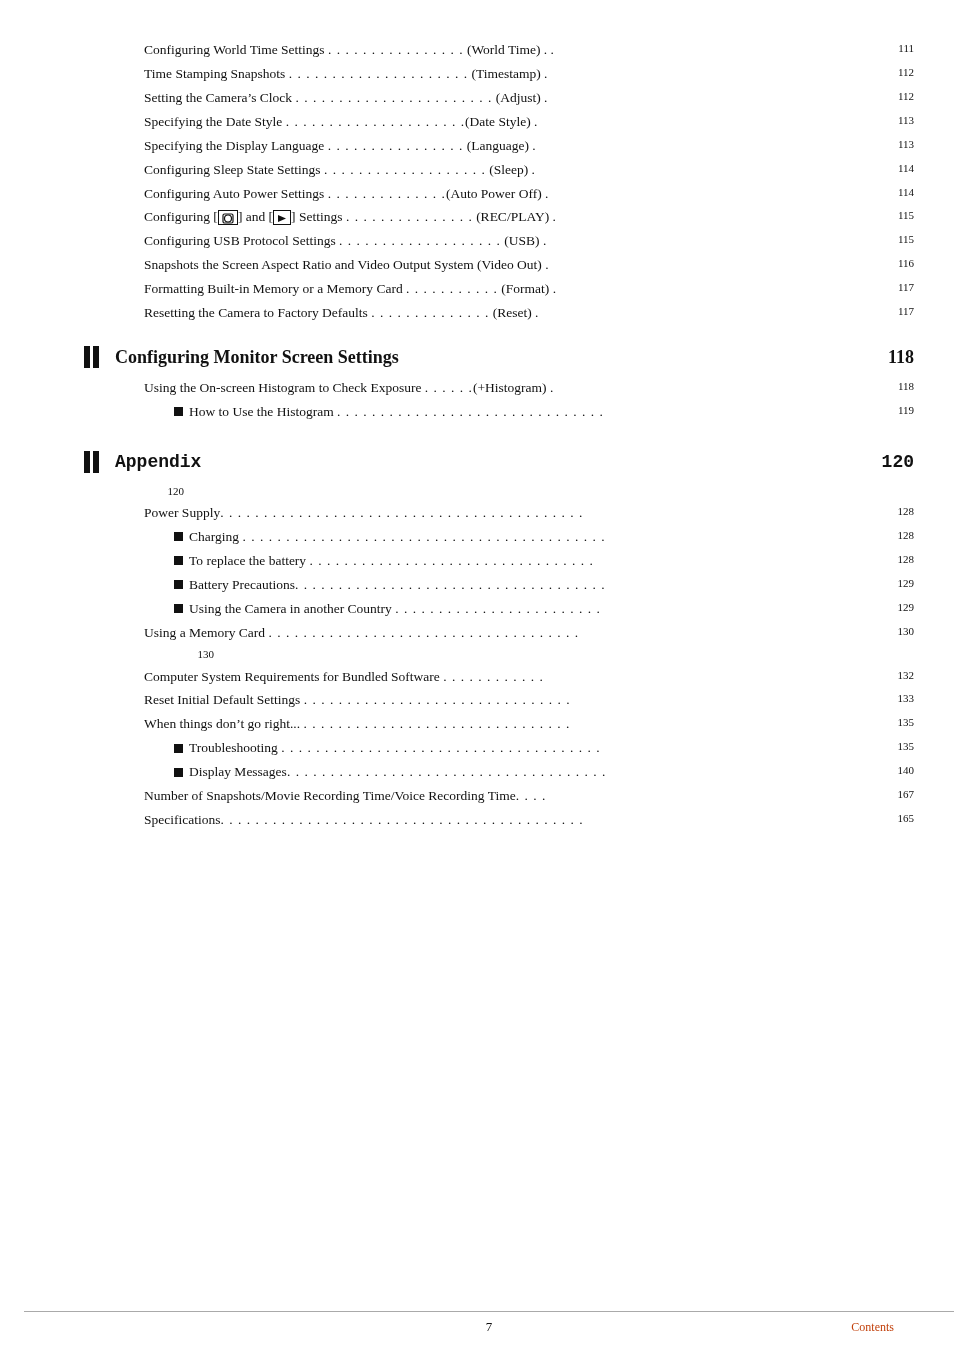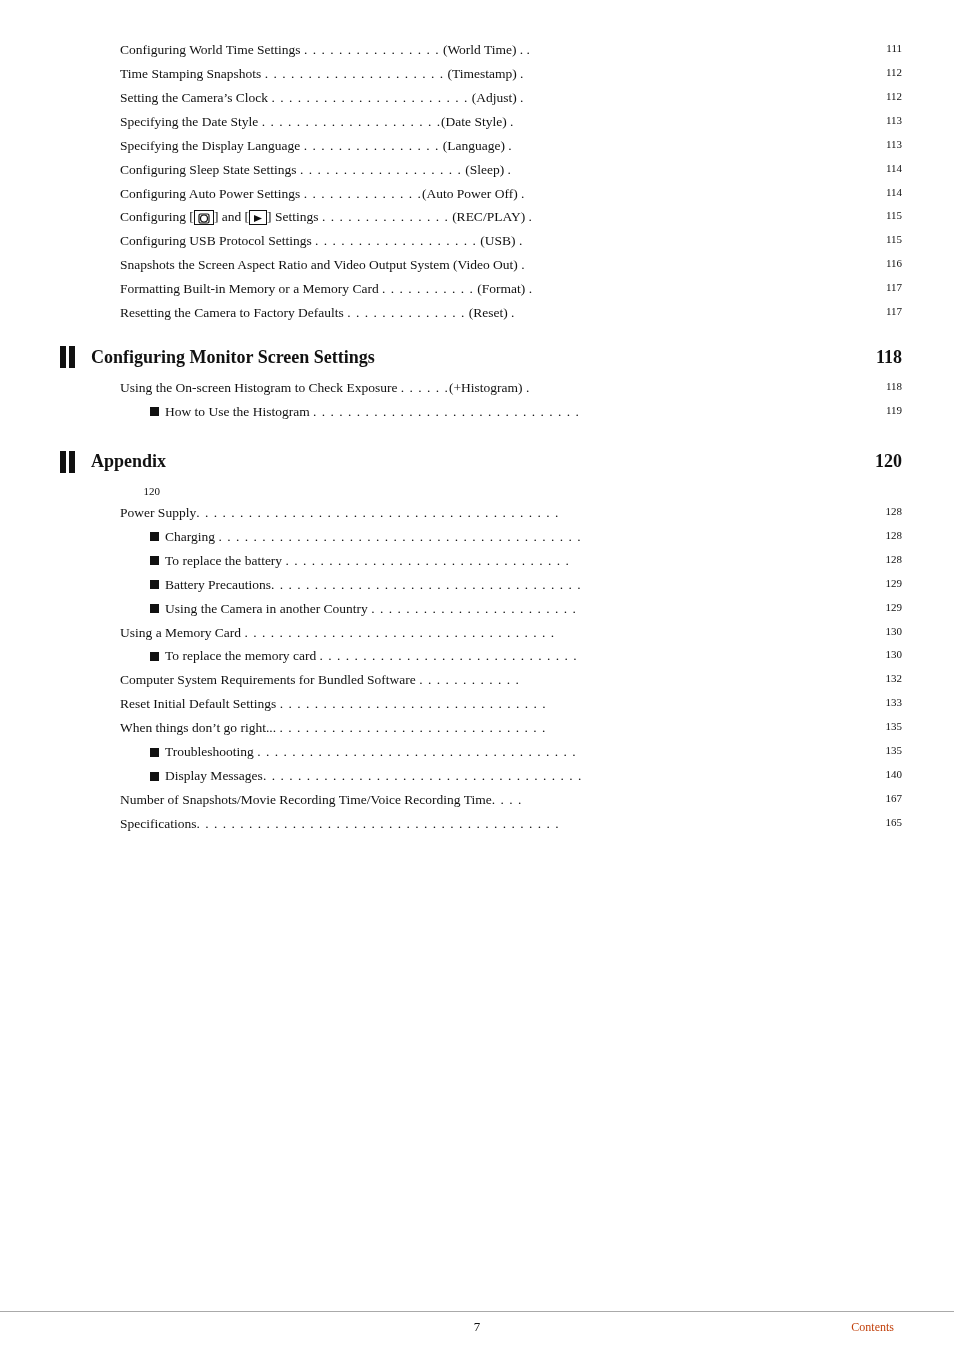--- a/index.html
+++ b/index.html
@@ -6,23 +6,24 @@
     body {
       background: #fff;
       font-family: 'Times New Roman', Times, serif;
       font-size: 13.5px;
       color: #111;
       width: 954px;
       min-height: 1357px;
       position: relative;
     }
     .page {
-      padding: 40px 52px 60px 60px;
+      padding: 40px 40px 60px 60px;
       min-height: 1357px;
       position: relative;
+      margin-left: 24px;
     }
     .toc-entry {
       display: flex;
       justify-content: space-between;
       margin-bottom: 3px;
       line-height: 1.55;
     }
     .toc-entry .label {
       flex: 1;
     }
@@ -189,21 +190,21 @@
       <span class="page-num">118</span>
     </div>
 
     <div class="toc-entry indent2">
       <span class="label"><span class="bullet-square"></span>How to Use the Histogram  <span style="letter-spacing:1px">. . . . . . . . . . . . . . . . . . . . . . . . . . . . . . .</span></span>
       <span class="page-num">119</span>
     </div>
 
   </div>
 
-  <div class="section-header" style="margin-top: 28px;">
+  <div class="section-header" style="margin-top: 28px; font-family: Liberation Mono, monospace;">
     <span class="section-icon">
       <span class="section-icon-bar"></span>
       <span class="section-icon-bar2"></span>
     </span>
     <span>Appendix</span>
     <span class="section-page">120</span>
   </div>
 
   <div>
 
@@ -235,21 +236,20 @@
       <span class="label"><span class="bullet-square"></span>Using the Camera in another Country <span style="letter-spacing:1px">. . . . . . . . . . . . . . . . . . . . . . . .</span></span>
       <span class="page-num">129</span>
     </div>
 
     <div class="toc-entry indent1">
       <span class="label">Using a Memory Card <span style="letter-spacing:1px">. . . . . . . . . . . . . . . . . . . . . . . . . . . . . . . . . . . .</span></span>
       <span class="page-num">130</span>
     </div>
 
     <div class="toc-entry indent2">
-      <span class="label"><span class="bullet-square"></span>To replace the memory card <span style="letter-spacing:1px">. . . . . . . . . . . . . . . . . . . . . . . . . . . . . .</span></span>
       <span class="page-num">130</span>
     </div>
 
     <div class="toc-entry indent1">
       <span class="label">Computer System Requirements for Bundled Software <span style="letter-spacing:1px">. . . . . . . . . . . .</span></span>
       <span class="page-num">132</span>
     </div>
 
     <div class="toc-entry indent1">
       <span class="label">Reset Initial Default Settings <span style="letter-spacing:1px">. . . . . . . . . . . . . . . . . . . . . . . . . . . . . . .</span></span>

